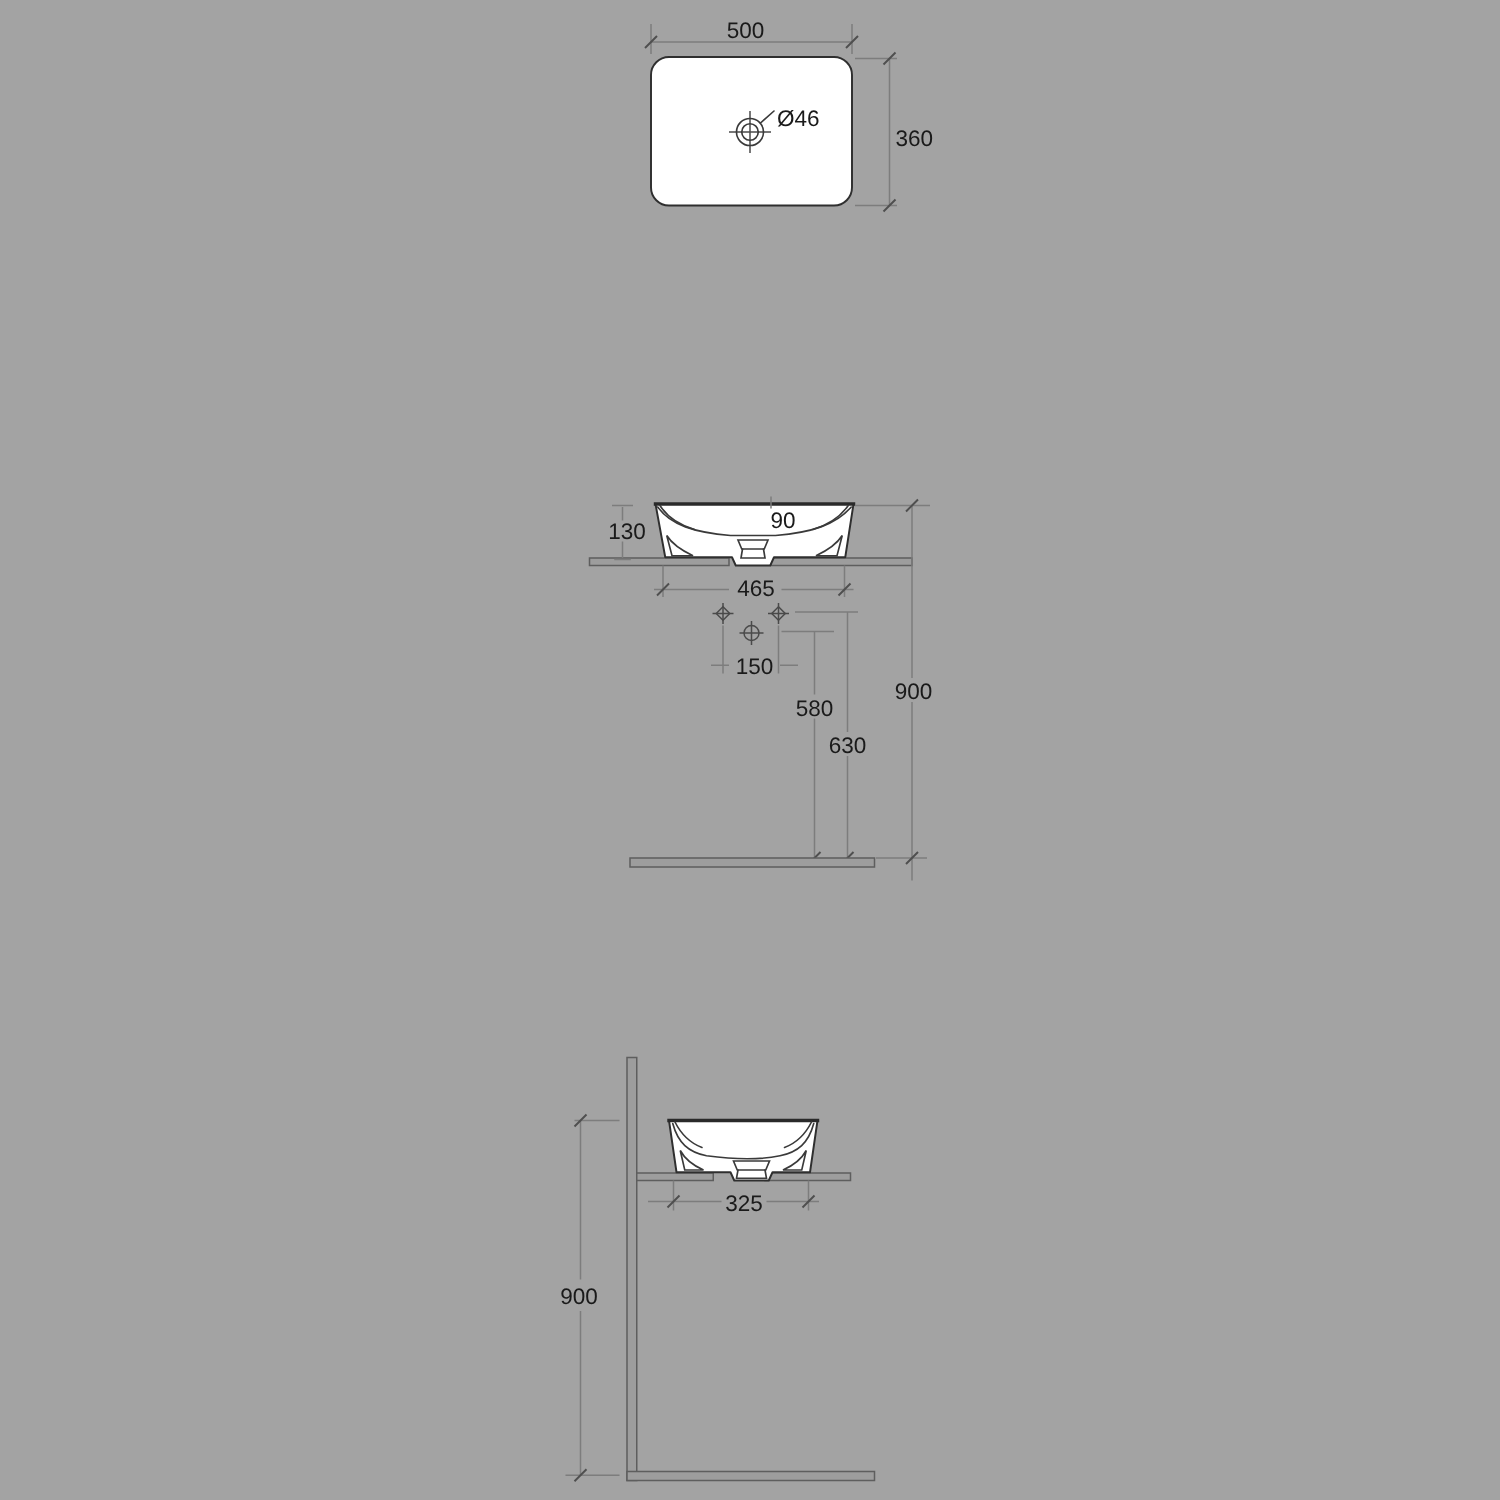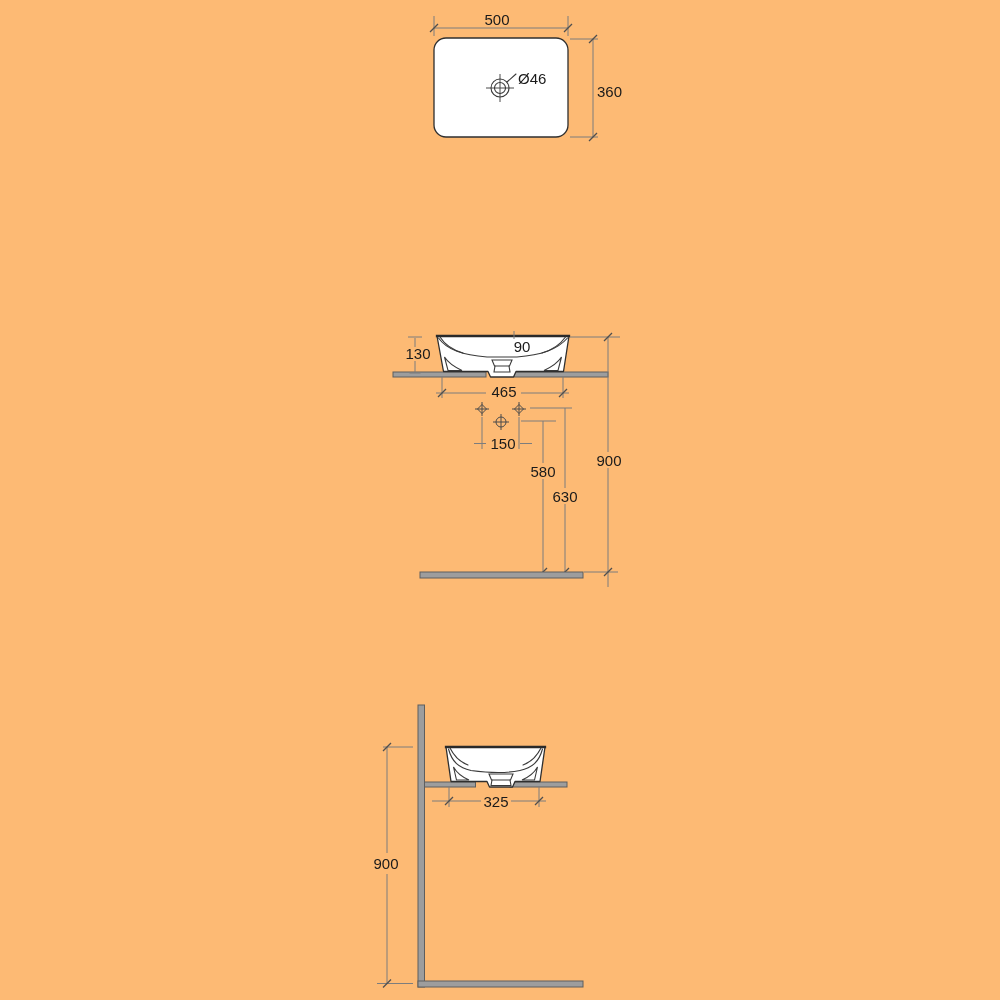--- a/index.html
+++ b/index.html
@@ -1,16 +1,16 @@
 <!DOCTYPE html>
 <html><head>
 <meta charset="utf-8">
 <style>
   html,body{margin:0;padding:0;background:#ffffff;}
-  .stage{width:1000px;height:1000px;position:relative;background:#fdba74;overflow:hidden;}
+  .stage{width:1000px;height:1000px;position:relative;background:#a3a3a3;overflow:hidden;}
   svg{display:block;}
   .obj{stroke:#3a3a3a;fill:none;stroke-width:1.1;stroke-linecap:round;}
   .obj-fill{stroke:#2f2f2f;fill:#ffffff;stroke-width:1.3;stroke-linejoin:round;}
   .rim{stroke:#2a2a2a;stroke-width:2.3;fill:none;stroke-linecap:square;}
   .dim{stroke:#7d7d7d;fill:none;stroke-width:1;}
   .tick{stroke:#4f4f4f;stroke-width:1.3;}
   .cross{stroke:#4a4a4a;fill:none;stroke-width:1;}
   .surface{stroke:#5e5e5e;stroke-width:1;}
   text.dim-label{font-family:"Liberation Sans",sans-serif;font-size:15px;fill:#1a1a1a;}
 </style>

